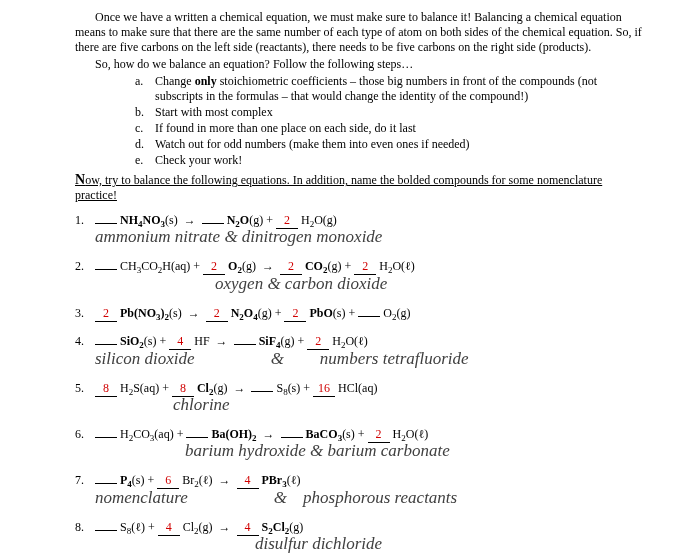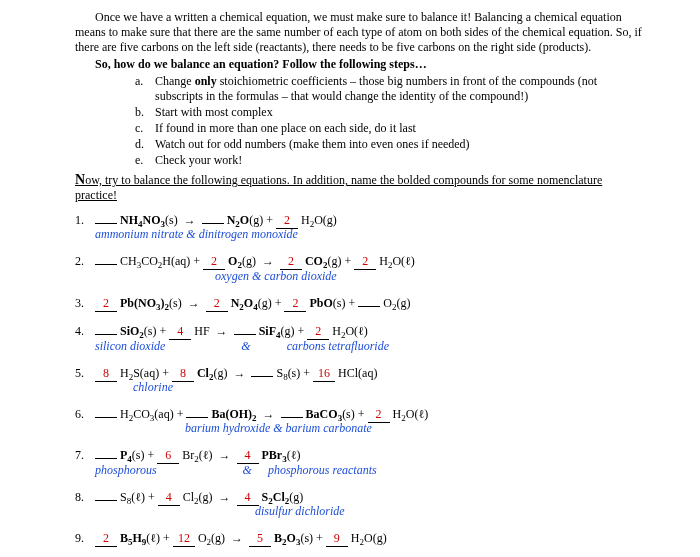--- a/index.html
+++ b/index.html
@@ -14,21 +14,20 @@
     .page {
       padding: 10px 55px 10px 75px;
     }
     .intro {
       text-indent: 20px;
       font-family: Liberation Serif, serif;
     }
     .intro2 {
       text-indent: 20px;
       margin-top: 2px;
-      font-weight: bold;
     }
     .steps {
       margin-left: 60px;
       margin-top: 2px;
     }
     .step-row {
       display: flex;
       margin-bottom: 1px;
     }
     .step-letter {
@@ -62,23 +61,23 @@
       border-bottom: 1px solid #000;
       min-width: 22px;
       text-align: center;
     }
     .red {
       color: #d00000;
       font-family: 'Comic Sans MS', cursive;
       font-size: 12px;
     }
     .redname {
-      color: #1d4ed8;
+      color: #404040;
       font-family: 'Comic Sans MS', cursive;
-      font-size: 12px;
+      font-size: 17px;
       font-style: italic;
     }
     sub {
       font-size: 9px;
       vertical-align: sub;
     }
     .nomenclature {
       margin-left: 20px;
       margin-top: -2px;
     }
@@ -168,36 +167,36 @@
           &nbsp;→&nbsp;
           <span class="blank"><span class="red"></span></span> <b>SiF<sub>4</sub></b>(g) +
           <span class="blank"><span class="red">2</span></span> H<sub>2</sub>O(ℓ)
         </div>
       </div>
       <div class="nomenclature">
         <span class="redname">silicon dioxide</span>
         <span style="display:inline-block;width:70px;"></span>
         <span class="redname">&amp;</span>
         <span style="display:inline-block;width:30px;"></span>
-        <span class="redname">carbons tetrafluoride</span>
+        <span class="redname">numbers tetrafluoride</span>
       </div>
     </div>
 
     <div class="eq-row">
       <div class="eq-line">
         <div class="eq-num">5.</div>
         <div class="eq-content">
           <span class="blank"><span class="red">8</span></span> H<sub>2</sub>S(aq) +
           <span class="blank"><span class="red">8</span></span> <b>Cl<sub>2</sub></b>(g)
           &nbsp;→&nbsp;
           <span class="blank"><span class="red"></span></span> S<sub>8</sub>(s) +
           <span class="blank"><span class="red">16</span></span> HCl(aq)
         </div>
       </div>
-      <div class="nomenclature redname" style="margin-left:58px;">chlorine</div>
+      <div class="nomenclature redname" style="margin-left:98px;">chlorine</div>
     </div>
 
     <div class="eq-row">
       <div class="eq-line">
         <div class="eq-num">6.</div>
         <div class="eq-content">
           <span class="blank"><span class="red"></span></span> H<sub>2</sub>CO<sub>3</sub>(aq) +
           <span class="blank"><span class="red"></span></span> <b>Ba(OH)<sub>2</sub></b>
           &nbsp;→&nbsp;
           <span class="blank"><span class="red"></span></span> <b>BaCO<sub>3</sub></b>(s) +
@@ -211,21 +210,21 @@
       <div class="eq-line">
         <div class="eq-num">7.</div>
         <div class="eq-content">
           <span class="blank"><span class="red"></span></span> <b>P<sub>4</sub></b>(s) +
           <span class="blank"><span class="red">6</span></span> Br<sub>2</sub>(ℓ)
           &nbsp;→&nbsp;
           <span class="blank"><span class="red">4</span></span> <b>PBr<sub>3</sub></b>(ℓ)
         </div>
       </div>
       <div class="nomenclature">
-        <span class="redname">phosphorous</span>
+        <span class="redname">nomenclature</span>
         <span style="display:inline-block;width:80px;"></span>
         <span class="redname">&amp;</span>
         <span style="display:inline-block;width:10px;"></span>
         <span class="redname">phosphorous reactants</span>
       </div>
     </div>
 
     <div class="eq-row">
       <div class="eq-line">
         <div class="eq-num">8.</div>

